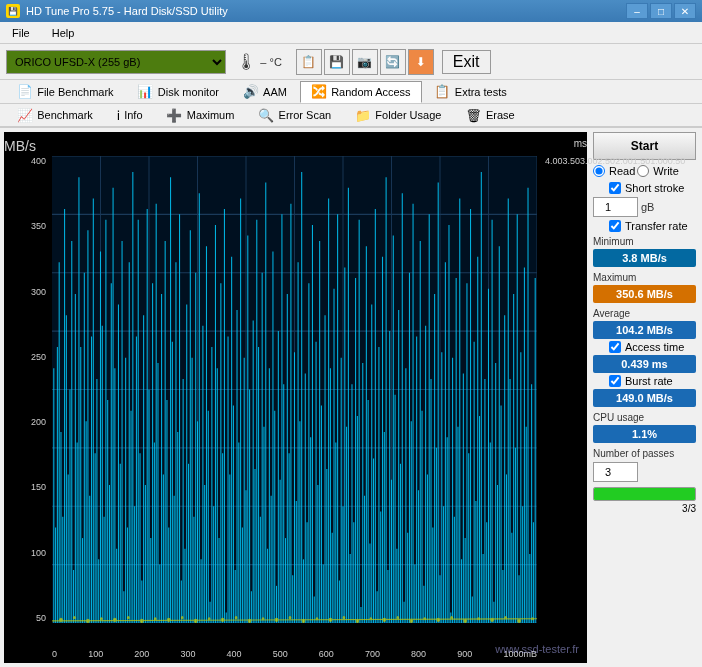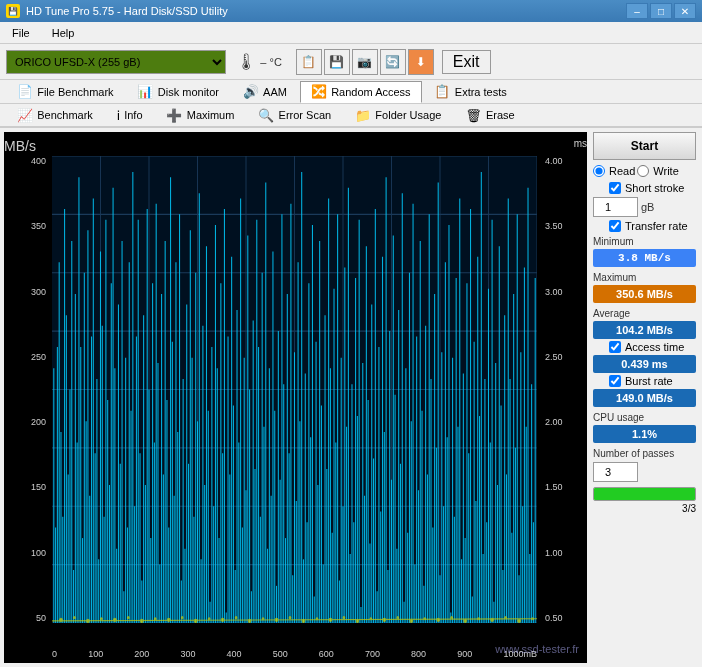--- a/index.html
+++ b/index.html
@@ -152,21 +152,21 @@
     .y-label { color: #ccc; font-size: 9px; }
     
     
     .y-axis-right {
       position: absolute;
       right: 0px;
       top: 24px;
       bottom: 40px;
       width: 46px;
       display: flex;
-      flex-direction: column;
+      flex-direction: row;
       justify-content: space-between;
       align-items: flex-start;
       padding-left: 4px;
     }
 
     
     .x-axis {
       position: absolute;
       bottom: 4px;
       left: 48px;
@@ -213,21 +213,21 @@
       height: 18px;
       display: flex;
       align-items: center;
       justify-content: center;
       font-size: 11px;
       font-weight: bold;
       color: white;
       border-radius: 2px;
       margin: 1px 0;
     }
-    .stat-green { background: #3b82f6; font-family: Liberation Mono, monospace; }
+    .stat-green { background: #0369a1; }
     .stat-orange { background: #d47000; }
     .stat-blue { background: #1a6ab4; }
     
     .progress-bar-container { width: 100%; height: 14px; background: #ddd; border: 1px solid #999; margin-top: 2px; position: relative; border-radius: 2px; overflow: hidden; }
     .progress-bar-fill { height: 100%; background: #22cc22; }
     
     .watermark {
       position: absolute;
       bottom: 8px;
       right: 8px;

